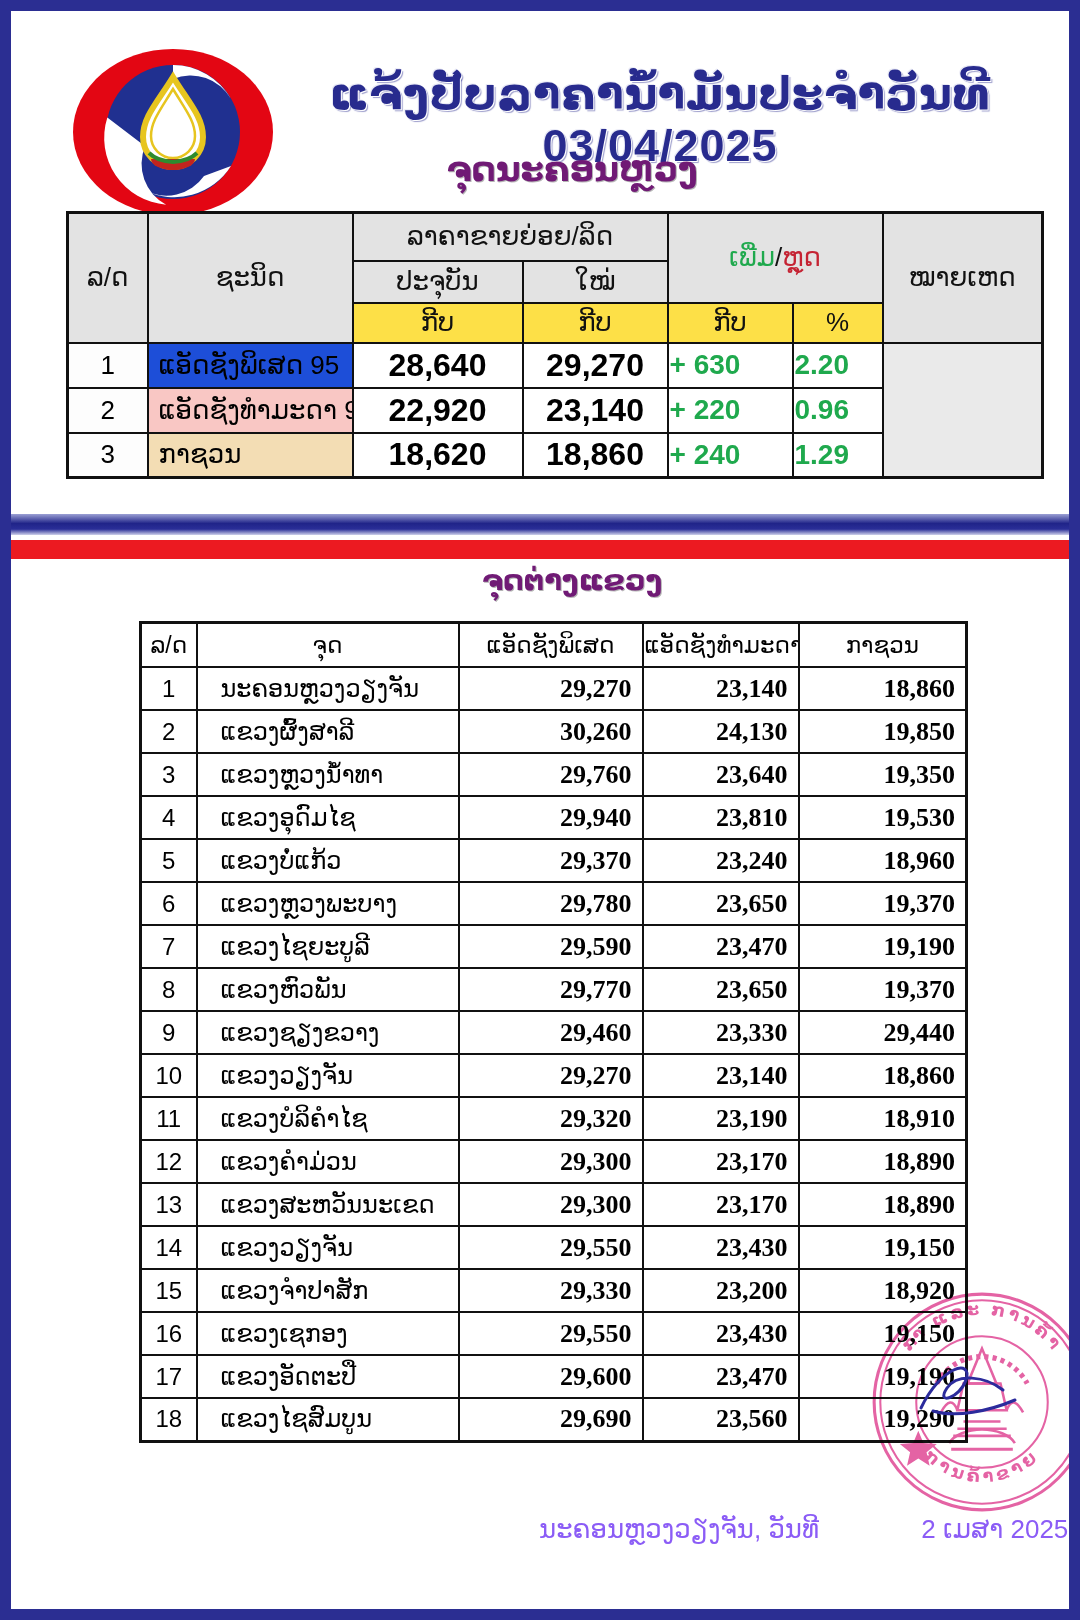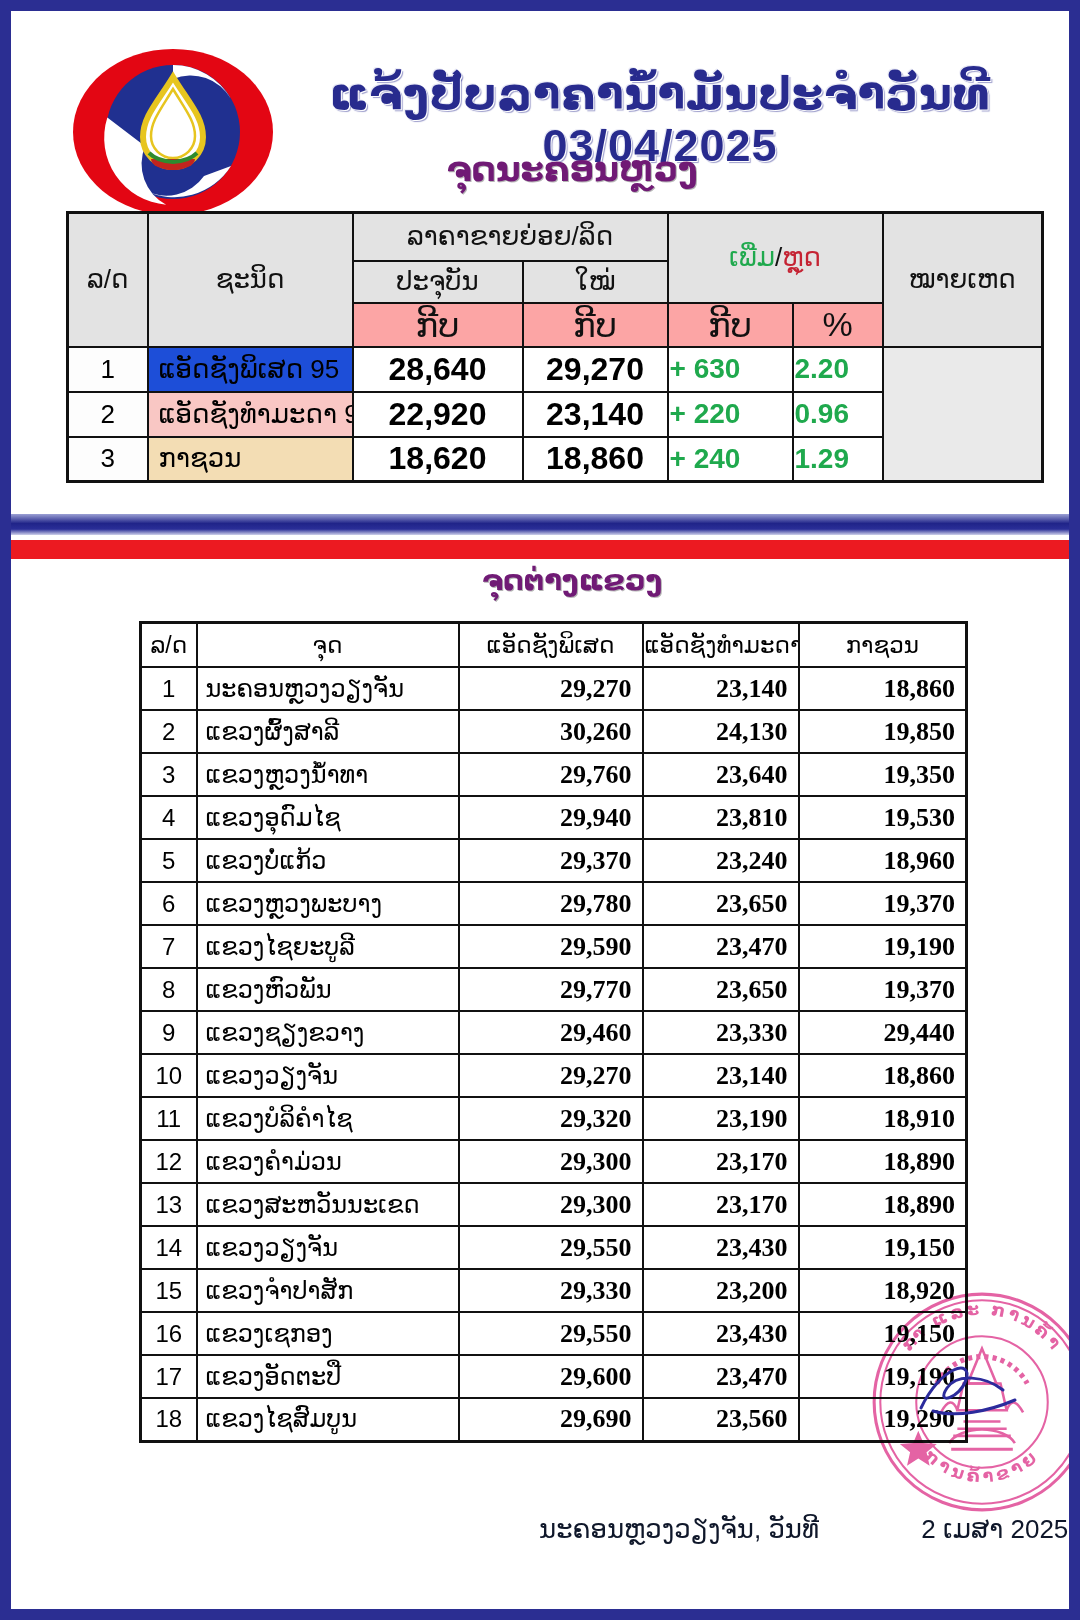--- a/index.html
+++ b/index.html
@@ -17,21 +17,21 @@
   .t1{top:138px;font-size:34px;}
   .t2{top:552px;font-size:29px;}
 
   
   table{border-collapse:collapse;table-layout:fixed;background:#fff;}
   td,th{border:2px solid #111;overflow:hidden;white-space:nowrap;}
 
   
   .capital{position:absolute;left:55px;top:200px;width:975px;border:3px solid #111;}
   .capital th{background:#e3e3e3;font-weight:normal;font-size:26px;color:#111;}
-  .capital .unit{background:#fca5a5;font-size:34px;}
+  .capital .unit{background:#fde047;font-size:26px;}
   .capital thead tr:nth-child(1){height:48px;}
   .capital thead tr:nth-child(2){height:42px;}
   .capital thead tr:nth-child(3){height:40px;}
   .capital tbody tr{height:45px;}
   .capital .num-cell{text-align:center;font-size:26px;background:#fdfdfd;}
   .capital .type-cell{font-size:26px;padding-left:10px;text-align:left;}
   .capital .val-cell{font-weight:bold;font-size:32px;text-align:center;}
   .capital .chg-cell{font-weight:bold;font-size:28px;text-align:left;color:#1fa94d;}
   .capital .remark-cell{background:#eaeaea;}
   .chg-hdr .inc{color:#1fa94d;}
@@ -41,26 +41,26 @@
   .divider{position:absolute;left:-11px;right:-11px;top:503px;}
   .bar-blue{height:21px;background:linear-gradient(to bottom,#9ba0d4,#202489 45%,#2a2e97 72%,#cfd1ea);}
   .bar-white{height:5px;background:#ffffff;}
   .bar-red{height:19px;background:#ec1a21;}
 
   
   .province{position:absolute;left:128px;top:610px;width:826px;border:3px solid #111;z-index:1;}
   .province th{font-weight:normal;font-size:23px;background:#ffffff;height:40px;}
   .province tbody tr{height:43px;}
   .province .no-cell{text-align:center;font-size:24px;}
-  .province .point-cell{font-size:24px;text-align:left;padding-left:8px;}
+  .province .point-cell{font-size:24px;text-align:left;padding-left:23px;}
   .province .price-cell{font-family:"Liberation Serif","DejaVu Serif",serif;
       font-weight:bold;font-size:26px;text-align:right;padding-right:10px;}
 
   
-  .footer-line{position:absolute;top:1503px;left:528px;font-size:26px;color:#0f172a;z-index:1;}
+  .footer-line{position:absolute;top:1503px;left:528px;font-size:26px;color:#8b5cf6;z-index:1;}
   .footer-line .place{margin-right:95px;}
 
   
   .stamp{position:absolute;left:858px;top:1278px;width:226px;height:226px;z-index:2;
          mix-blend-mode:multiply;opacity:.92;}
   .signature{position:absolute;left:900px;top:1345px;width:120px;height:75px;z-index:3;}
 </style>
 </head>
 <body>
 

